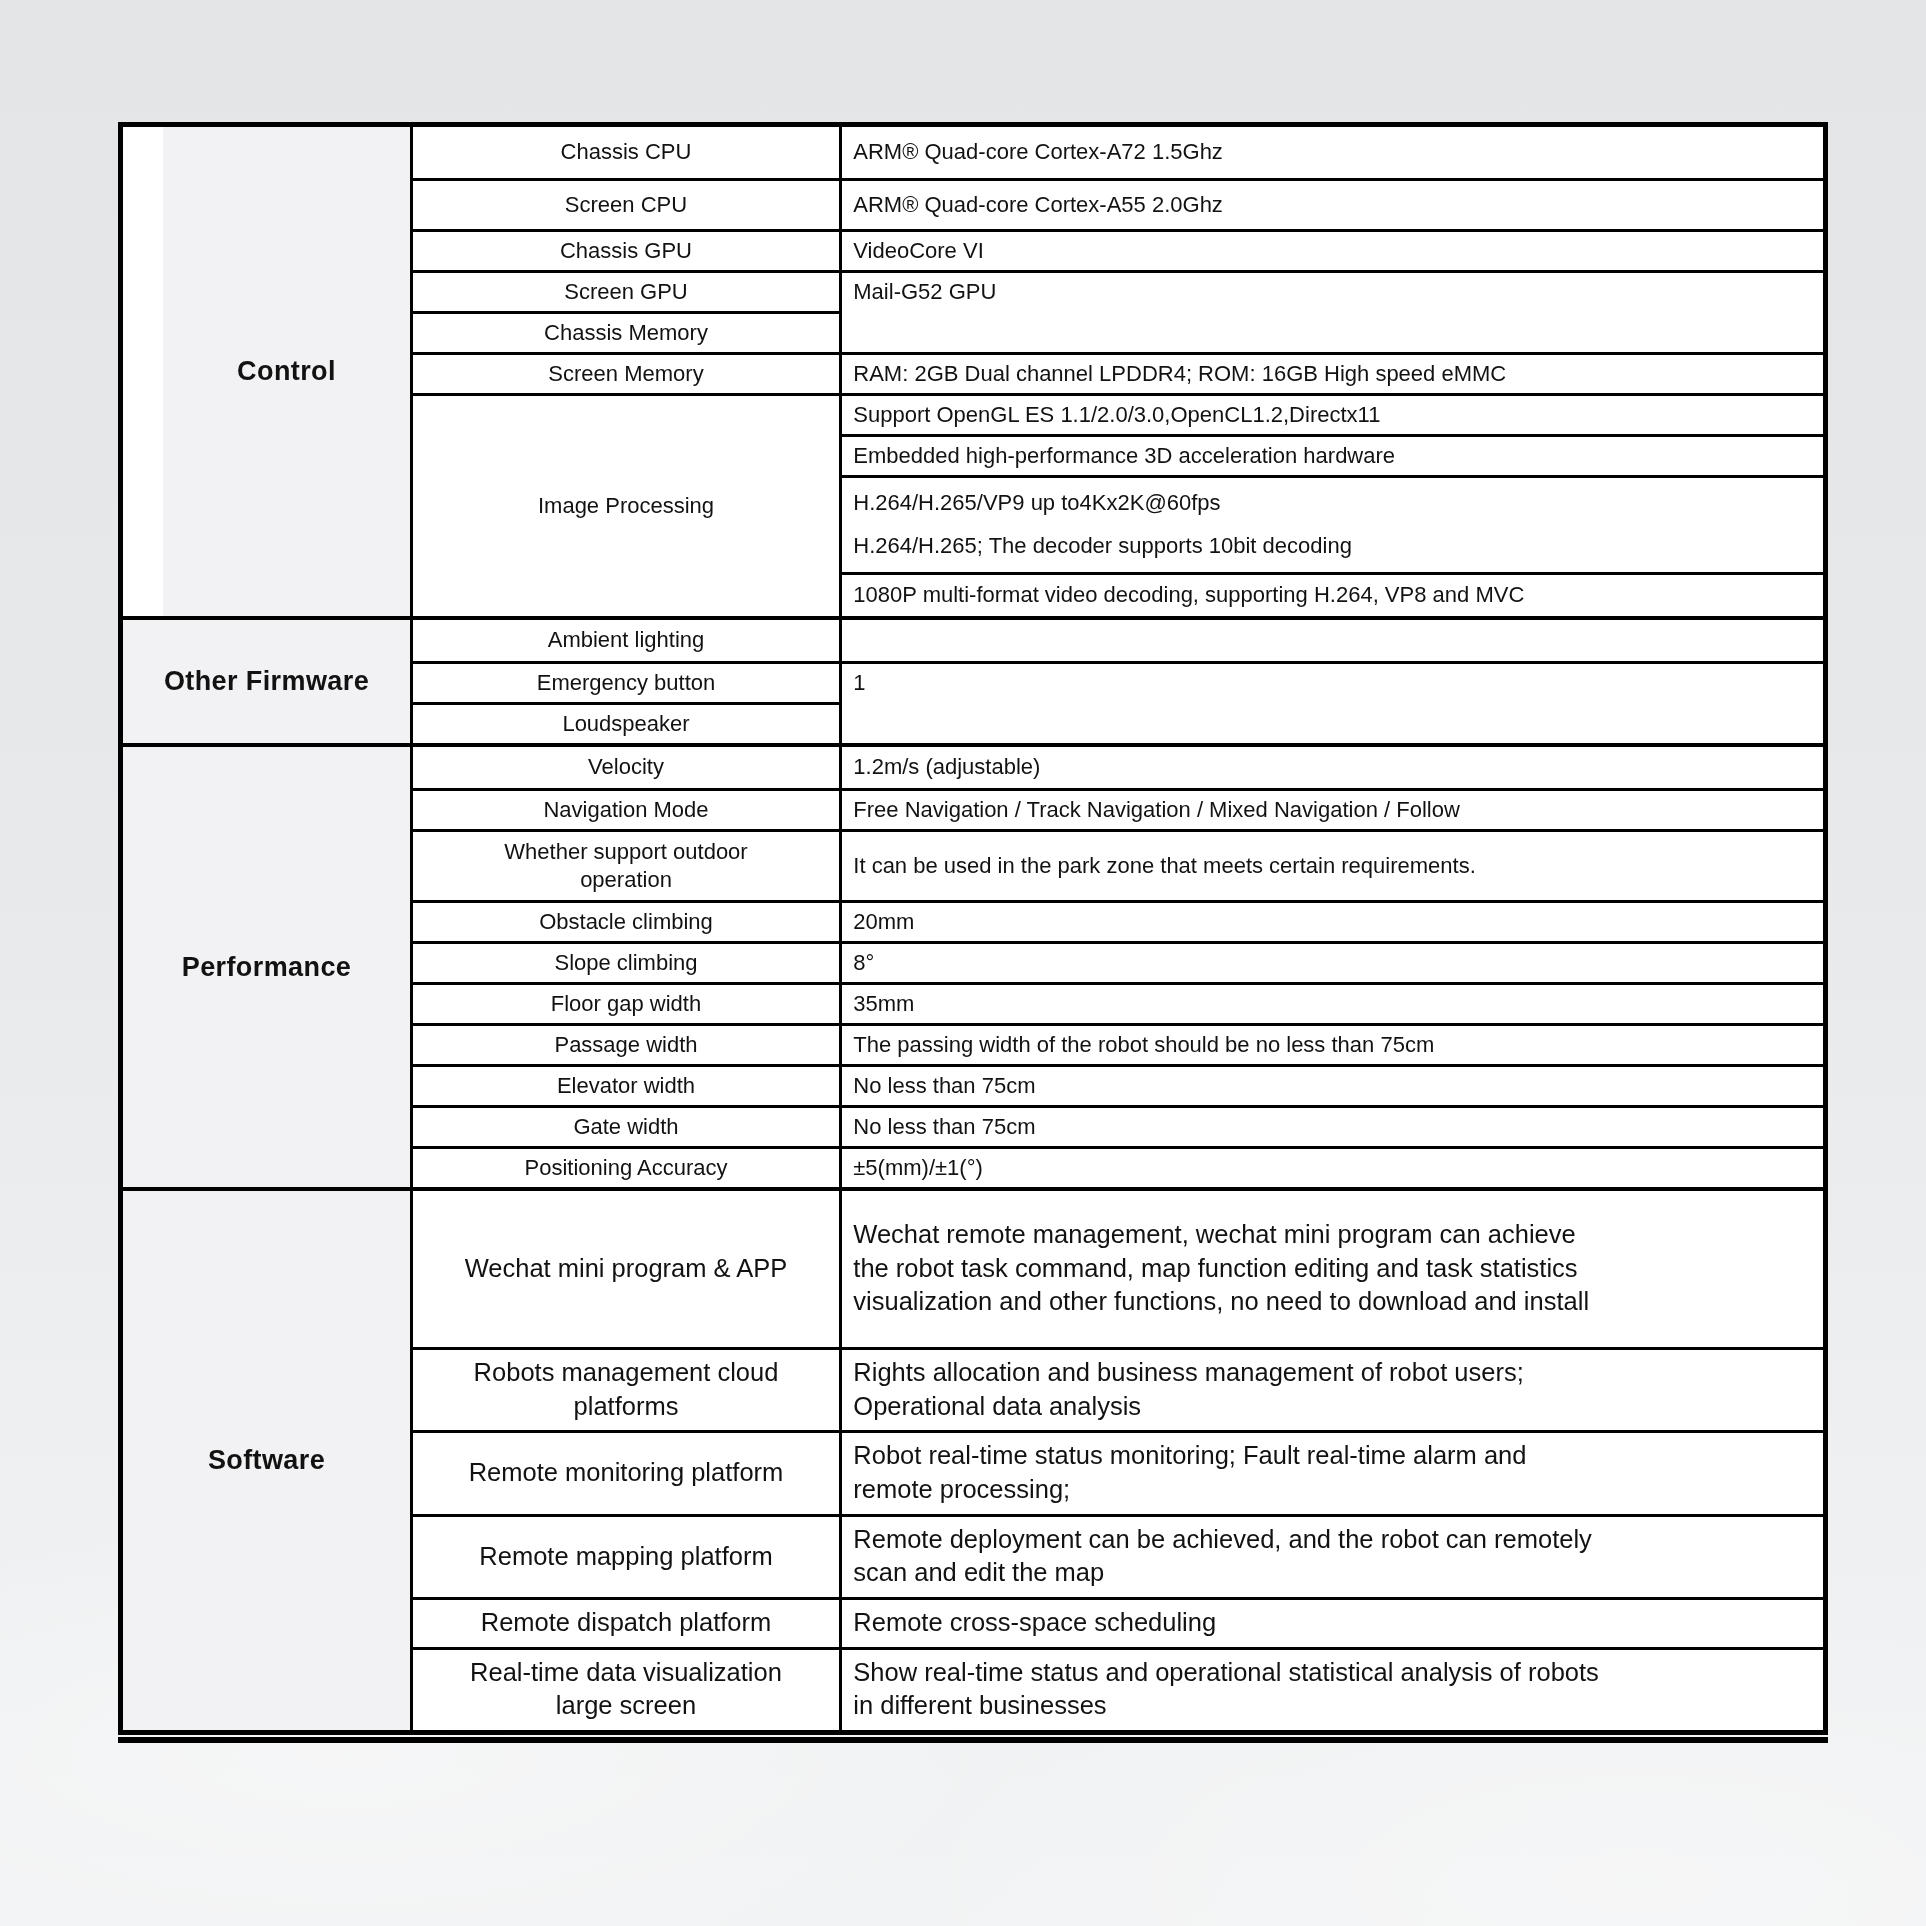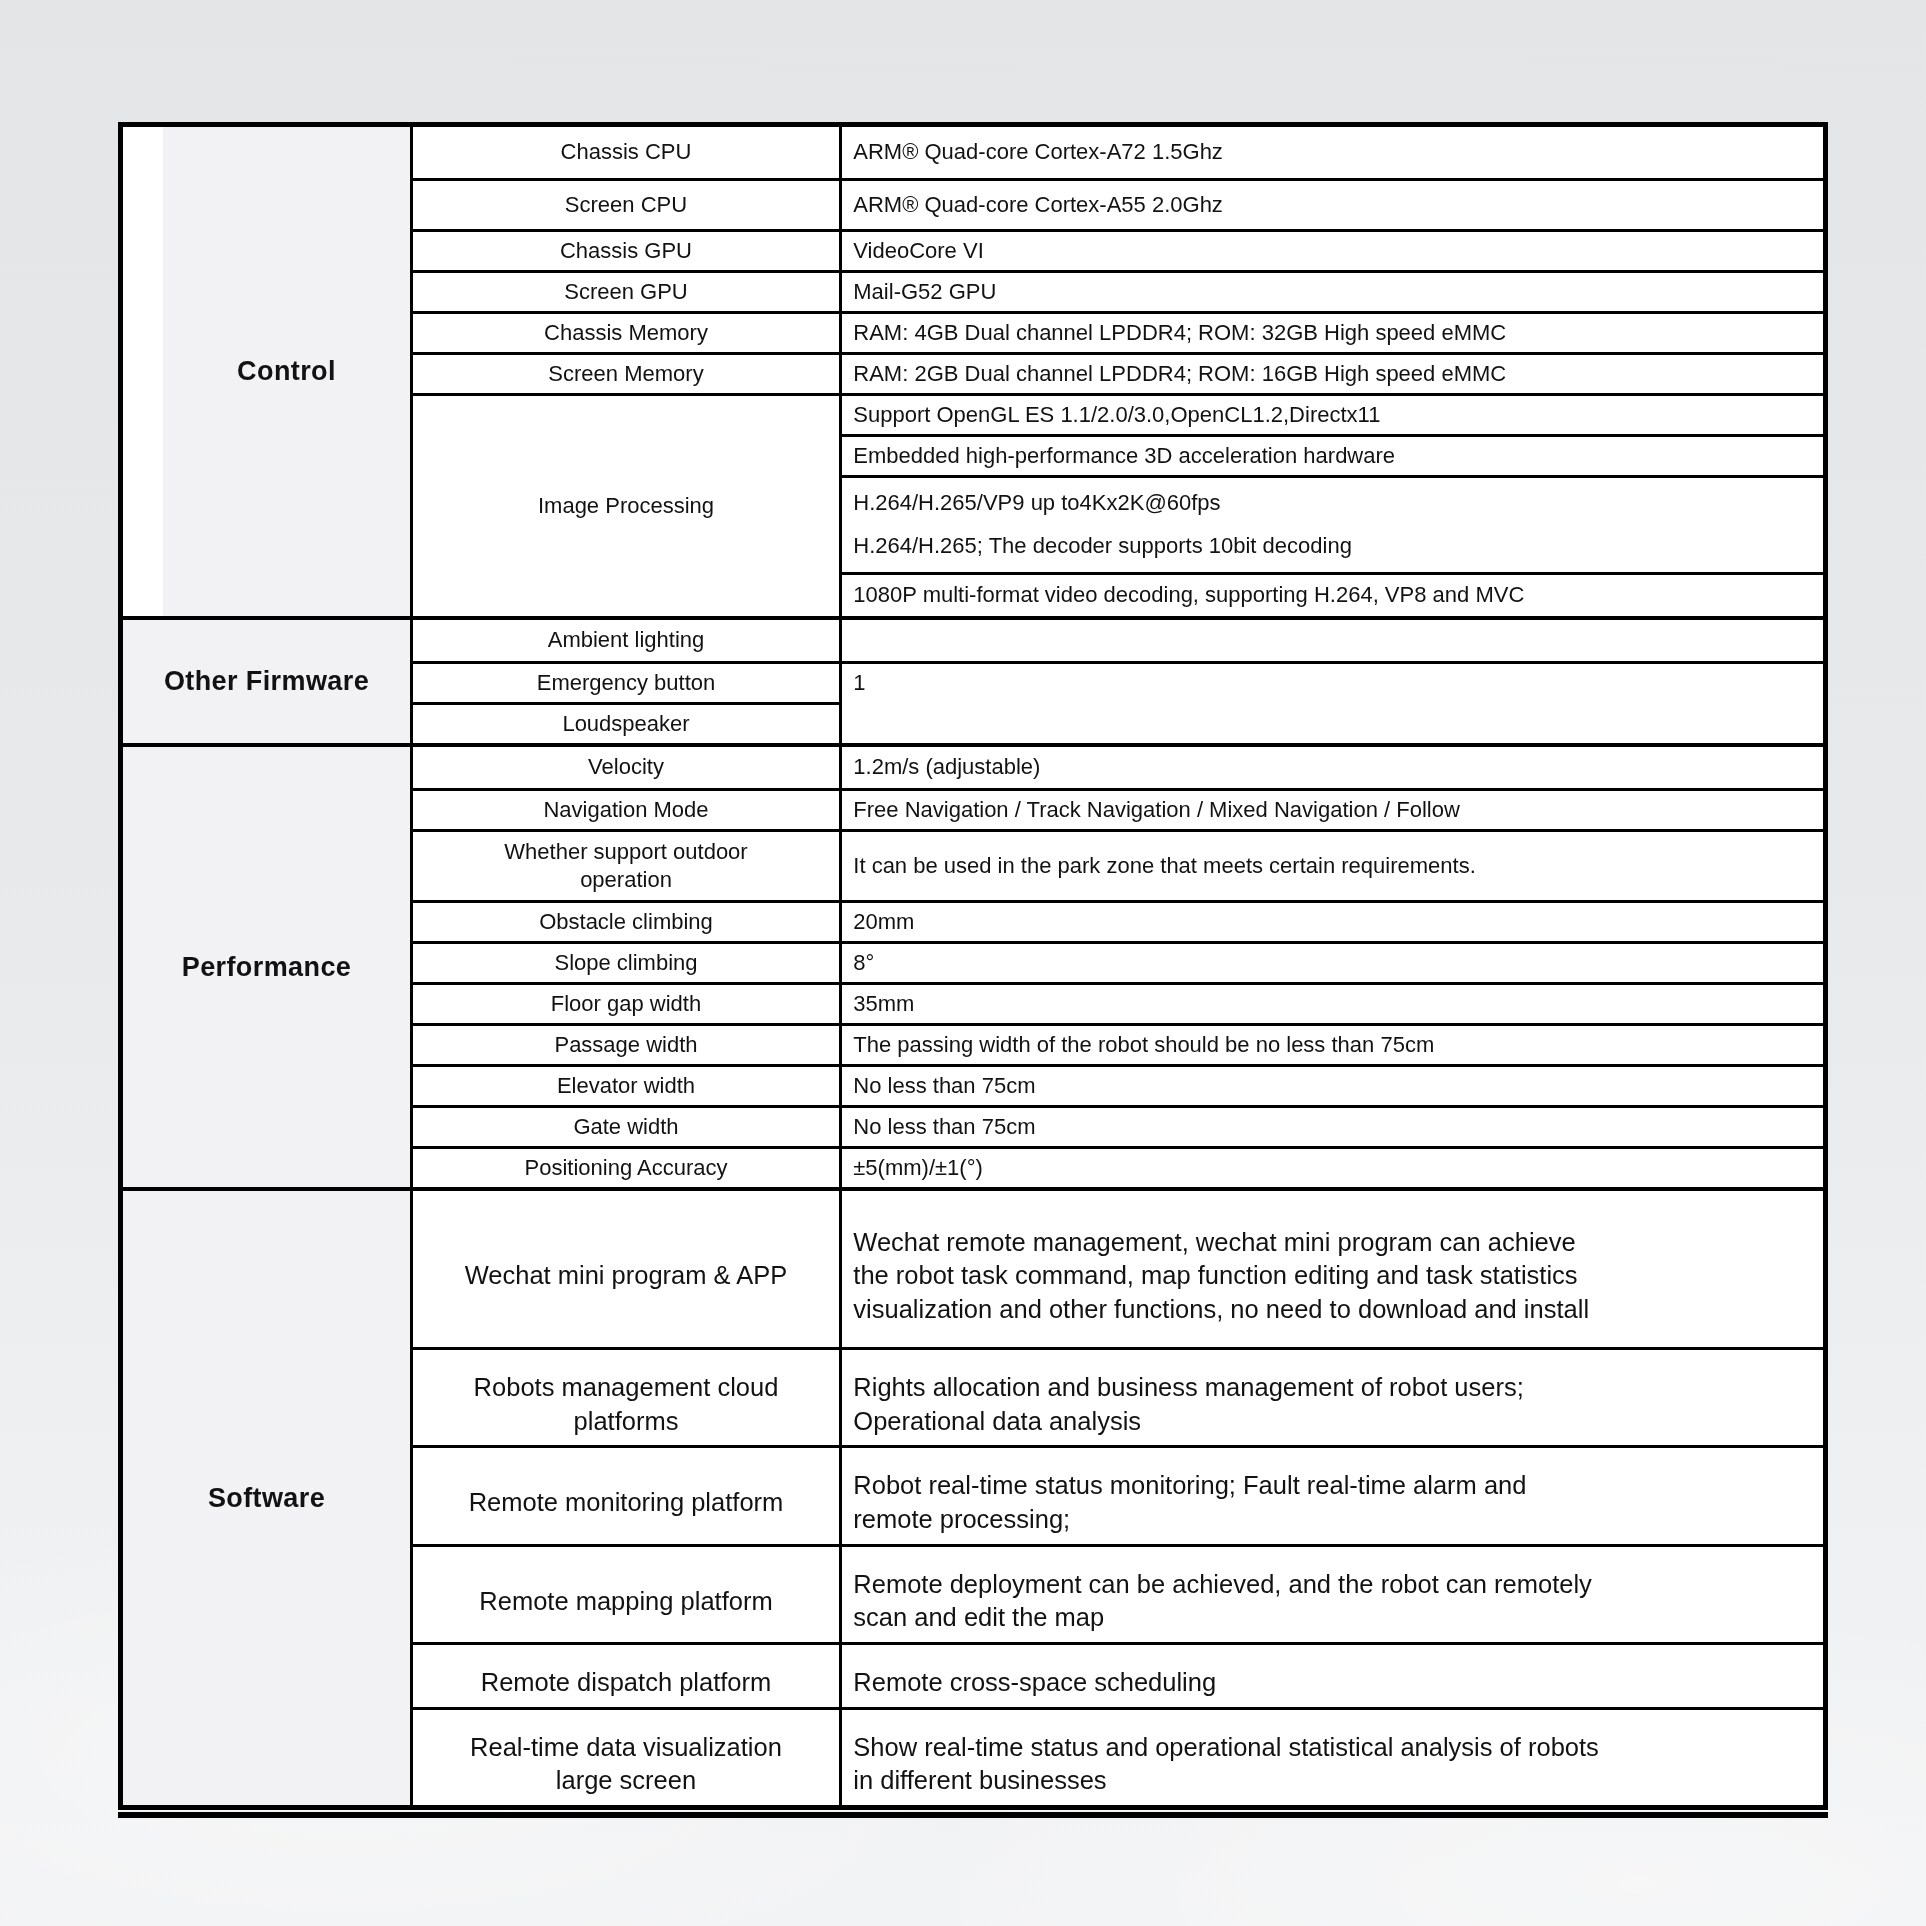--- a/index.html
+++ b/index.html
@@ -63,21 +63,21 @@
     padding-left:11.3px;
   }
   .bt{border-top:3.5px solid #000;}
   
   .h72{min-height:51px;}
   .h96{min-height:71px;}
   .h124{min-height:91px;}
   .h62{min-height:44px;}
   .gap-lines{line-height:1.95;}
   
-  .sec-software .lbl,.sec-software .val{font-size:25.5px;line-height:1.32;padding-top:21px;padding-bottom:7px;}
+  .sec-software .lbl,.sec-software .val{font-size:25.5px;line-height:1.32;padding-top:6px;padding-bottom:7px;}
   .h220{min-height:156px;}
   .h112{min-height:79px;}
   .h66{min-height:47px;}
   .h104{min-height:76px;}
   
   .gr7s4{grid-row:7 / span 4;text-align:right;}
   .gr7{grid-row:7;} .gr8{grid-row:8;} .gr9{grid-row:9;} .gr10{grid-row:10;}
   .grs10{grid-row:1 / span 10;margin-left:40px;}
   .grs3{grid-row:1 / span 3;}
   .grs6{grid-row:1 / span 6;}
@@ -97,21 +97,20 @@
       <div class="lbl bt h72">Screen CPU</div>
       <div class="val bt h72">ARM® Quad-core Cortex-A55 2.0Ghz</div>
 
       <div class="lbl bt">Chassis GPU</div>
       <div class="val bt">VideoCore VI</div>
 
       <div class="lbl bt">Screen GPU</div>
       <div class="val bt">Mail-G52 GPU</div>
 
       <div class="lbl bt">Chassis Memory</div>
-      <div class="val bt">RAM: 4GB Dual channel LPDDR4; ROM: 32GB High speed eMMC</div>
 
       <div class="lbl bt">Screen Memory</div>
       <div class="val bt">RAM: 2GB Dual channel LPDDR4; ROM: 16GB High speed eMMC</div>
 
       <div class="lbl bt gr7s4">Image Processing</div>
       <div class="val bt gr7">Support OpenGL ES 1.1/2.0/3.0,OpenCL1.2,Directx11</div>
       <div class="val bt gr8">Embedded high-performance 3D acceleration hardware</div>
       <div class="val bt gr9 h124 gap-lines">H.264/H.265/VP9 up to4Kx2K@60fps
 H.264/H.265; The decoder supports 10bit decoding</div>
       <div class="val bt gr10 h62">1080P multi-format video decoding, supporting H.264, VP8 and MVC</div>

